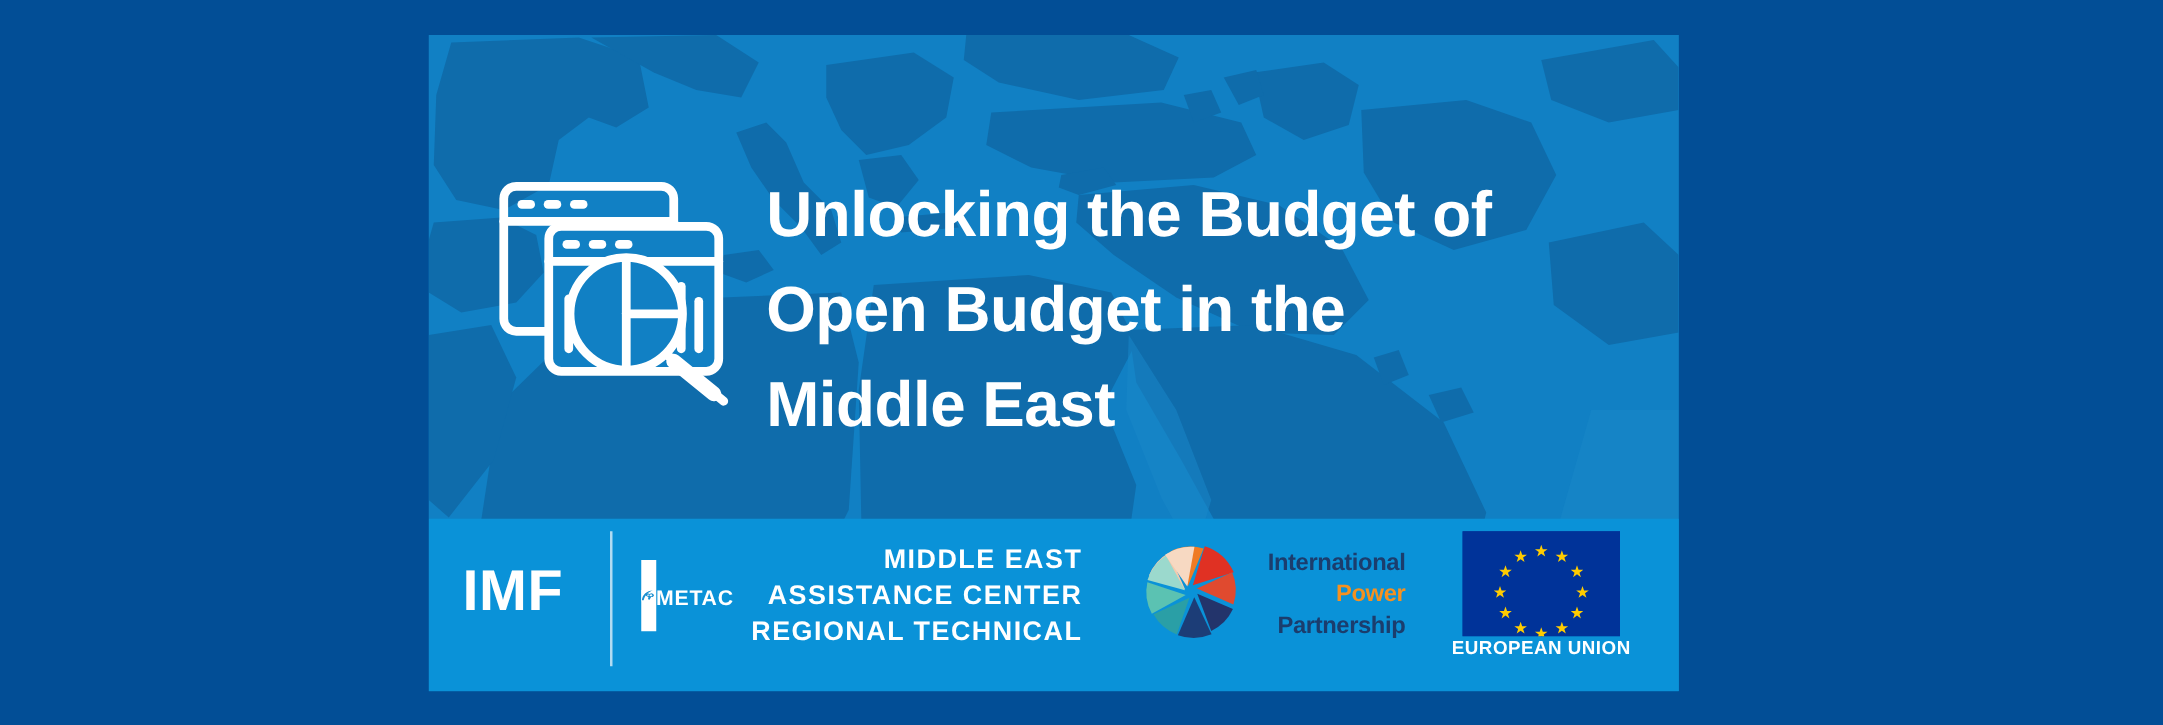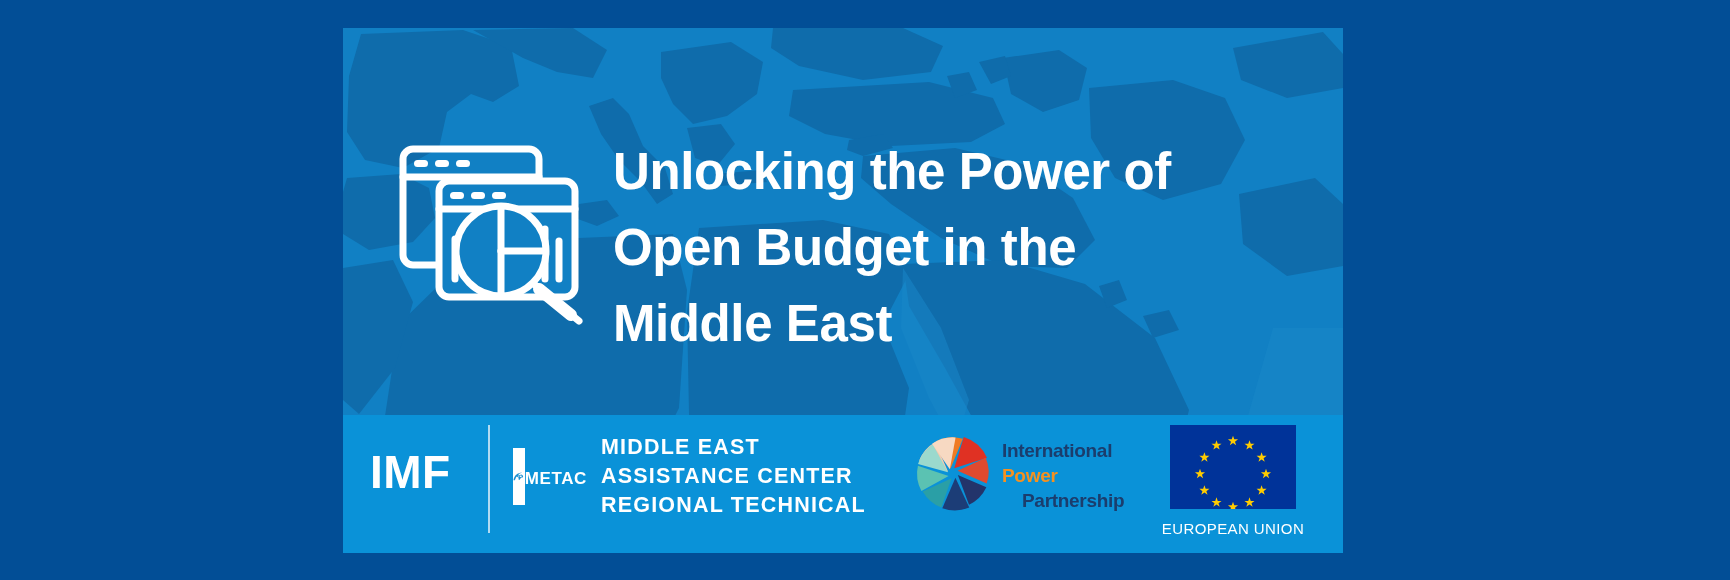--- a/index.html
+++ b/index.html
@@ -77,20 +77,21 @@
   
   .footer-band {
     position: absolute;
     left: 0;
     bottom: 0;
     width: 1134px;
     height: 138px;
     background: #0a92d8;
     display: flex;
     align-items: center;
+    text-align: right;
   }
 
   
   .imf-logo {
     position: absolute;
     left: 27px;
     top: 30px;
     color: #ffffff;
     font-family: "Liberation Sans", sans-serif;
     font-size: 46px;
@@ -181,25 +182,25 @@
     align-items: center;
   }
   .eu-flag {
     width: 126px;
     height: 84px;
     background: #003399;
     position: relative;
   }
   .eu-flag svg { display: block; width: 100%; height: 100%; }
   .eu-caption {
-    margin-top: 11px;
+    margin-top: 1px;
     color: #ffffff;
     font-family: "Liberation Sans", sans-serif;
     font-size: 15px;
-    font-weight: normal;
+    font-weight: bold;
     letter-spacing: 0.4px;
     white-space: nowrap;
   }
 </style>
 </head>
 <body>
 
 <div id="banner-root">
 
   <div class="card">
@@ -304,21 +305,21 @@
 
             <line x1="142" y1="152" x2="186" y2="188"></line>
           </g>
           <g fill="none" stroke="#ffffff" stroke-width="12" stroke-linecap="round">
             <line x1="146" y1="156" x2="178" y2="182"></line>
           </g>
         </svg>
       </div>
 
       <div class="hero-title">
-        <span class="tline">Unlocking the Power of</span>
+        <span class="tline">Unlocking the Budget of</span>
         <span class="tline">Open Budget in the</span>
         <span class="tline">Middle East</span>
       </div>
     </div>
 
     <div class="footer-band">
 
       <div class="imf-logo">IMF</div>
 
       <div class="divider-rule"></div>

